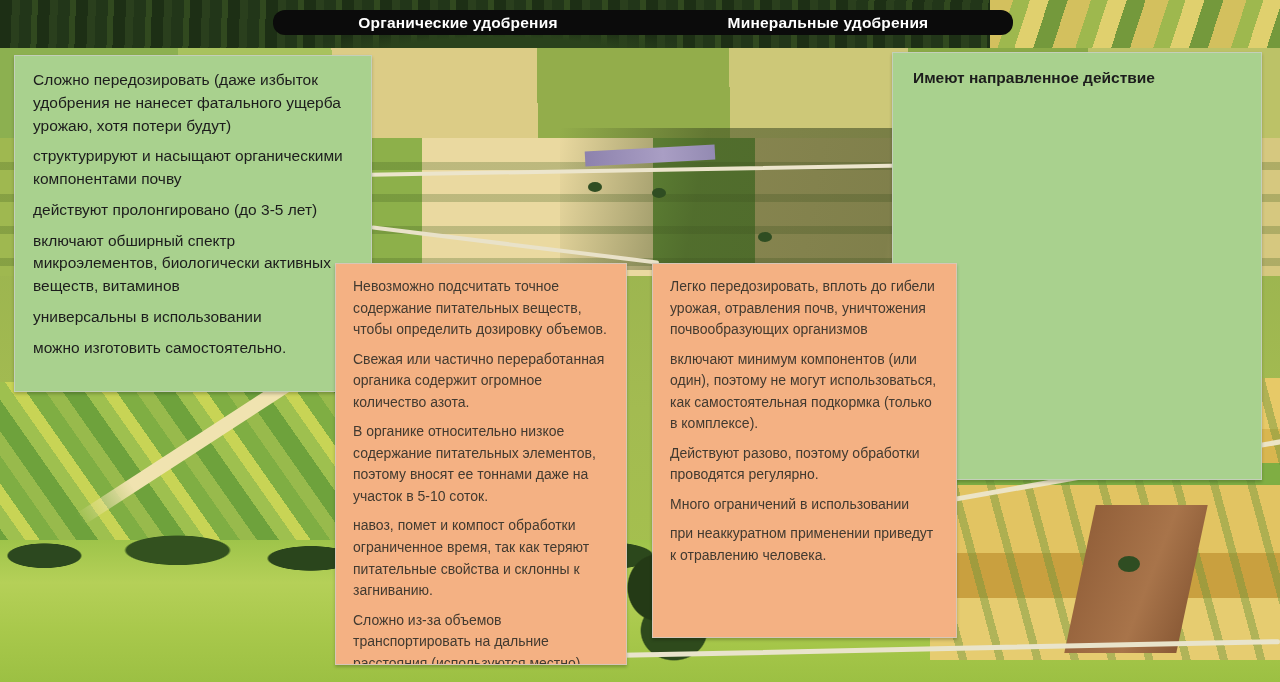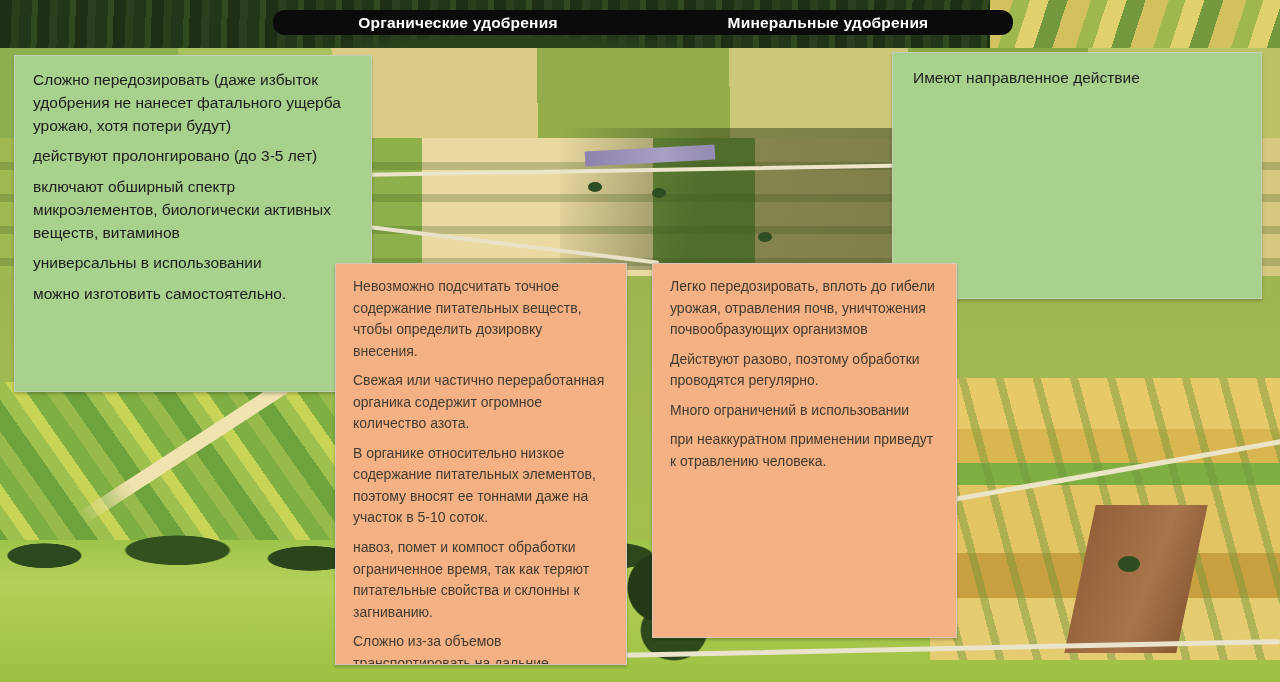--- a/index.html
+++ b/index.html
@@ -68,21 +68,21 @@
 
   
   .box{position:absolute;box-sizing:border-box;border:1px solid rgba(205,205,200,.75);
     box-shadow:0 2px 3px rgba(0,0,0,.22);overflow:hidden;}
   .box .item{margin:8px;}
   .pros{background:var(--pros-box,#a9d18e);color:#1c1c1c;z-index:2;
     font-size:15.5px;line-height:1.47;}
   .cons{background:var(--cons-box,#f4b183);color:#423a30;z-index:4;
     font-size:14px;line-height:1.54;}
   .pros-left{left:14px;top:55px;width:358px;height:337px;padding:5px 10px;}
-  .pros-right{left:892px;top:52px;width:370px;height:247px;padding:6px 12px;}
+  .pros-right{left:892px;top:52px;width:370px;height:428px;padding:6px 12px;font-weight:bold;}
   .cons-left{left:335px;top:263px;width:292px;height:402px;padding:4px 9px;}
   .cons-right{left:652px;top:263px;width:305px;height:375px;padding:4px 9px;}
 </style>
 </head>
 <body>
 
 <div class="stage">
 
   <div class="bg">
     <div class="forest-top"></div>
@@ -110,45 +110,47 @@
   </div>
 
   <div class="titlebar">
     <div class="title">Органические удобрения</div>
     <div class="title">Минеральные удобрения</div>
   </div>
 
   <section class="box pros pros-left">
     <div>
         <p class="item">Сложно передозировать (даже избыток удобрения не нанесет фатального ущерба урожаю, хотя потери будут)</p>
+        <p class="item">структурируют и насыщают органическими компонентами почву</p>
         <p class="item">действуют пролонгировано (до 3-5 лет)</p>
         <p class="item">включают обширный спектр микроэлементов, биологически активных веществ, витаминов</p>
         <p class="item">универсальны в использовании</p>
         <p class="item">можно изготовить самостоятельно.</p>
       </div>
   </section>
 
   <section class="box pros pros-right">
     <div>
         <p class="item">Имеют направленное действие</p>
       </div>
   </section>
 
   <section class="box cons cons-left">
     <div>
-        <p class="item">Невозможно подсчитать точное содержание питательных веществ, чтобы определить дозировку внесения.</p>
+        <p class="item">Невозможно подсчитать точное содержание питательных веществ, чтобы определить дозировку объемов.</p>
         <p class="item">Свежая или частично переработанная органика содержит огромное количество азота.</p>
         <p class="item">В органике относительно низкое содержание питательных элементов, поэтому вносят ее тоннами даже на участок в 5-10 соток.</p>
         <p class="item">навоз, помет и компост обработки ограниченное время, так как теряют питательные свойства и склонны к загниванию.</p>
         <p class="item">Сложно из-за объемов транспортировать на дальние расстояния (используются местно).</p>
       </div>
   </section>
 
   <section class="box cons cons-right">
     <div>
         <p class="item">Легко передозировать, вплоть до гибели урожая, отравления почв, уничтожения почвообразующих организмов</p>
+        <p class="item">включают минимум компонентов (или один), поэтому не могут использоваться, как самостоятельная подкормка (только в комплексе).</p>
         <p class="item">Действуют разово, поэтому обработки проводятся регулярно.</p>
         <p class="item">Много ограничений в использовании</p>
         <p class="item">при неаккуратном применении приведут к отравлению человека.</p>
       </div>
   </section>
 
 </div>
 
 </body></html>

